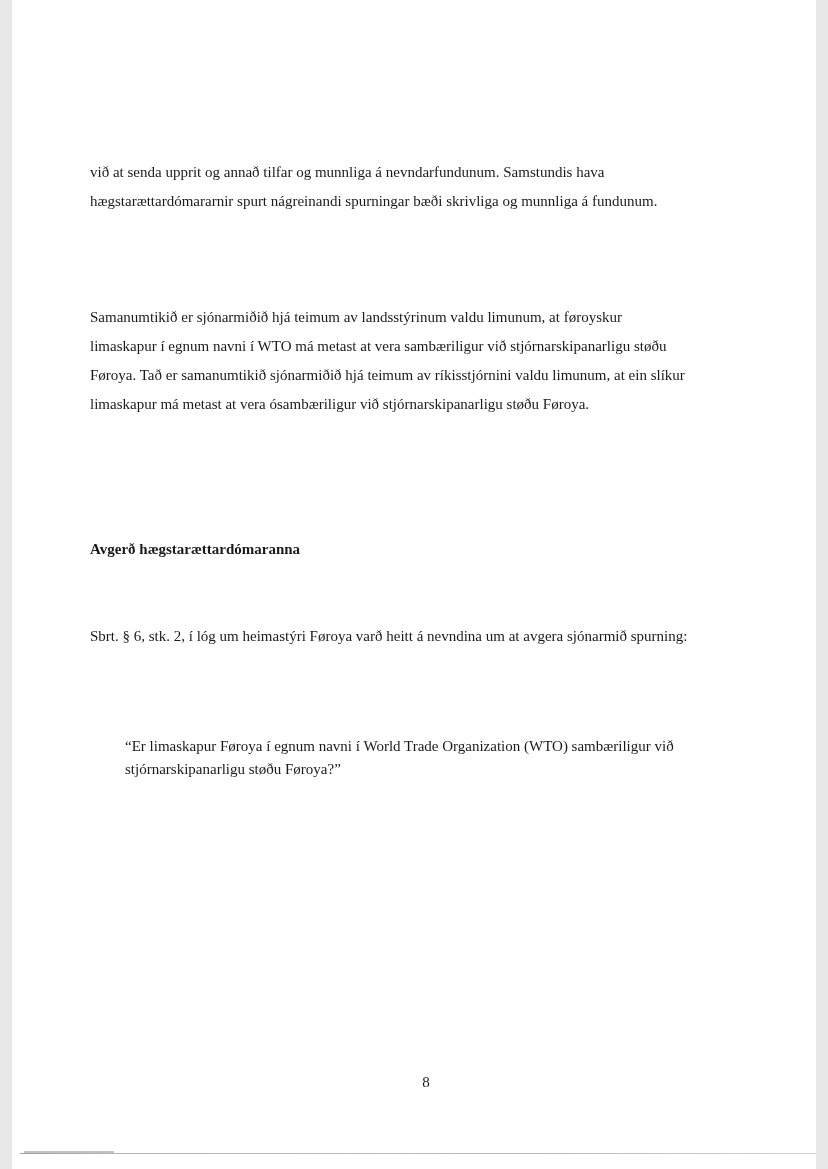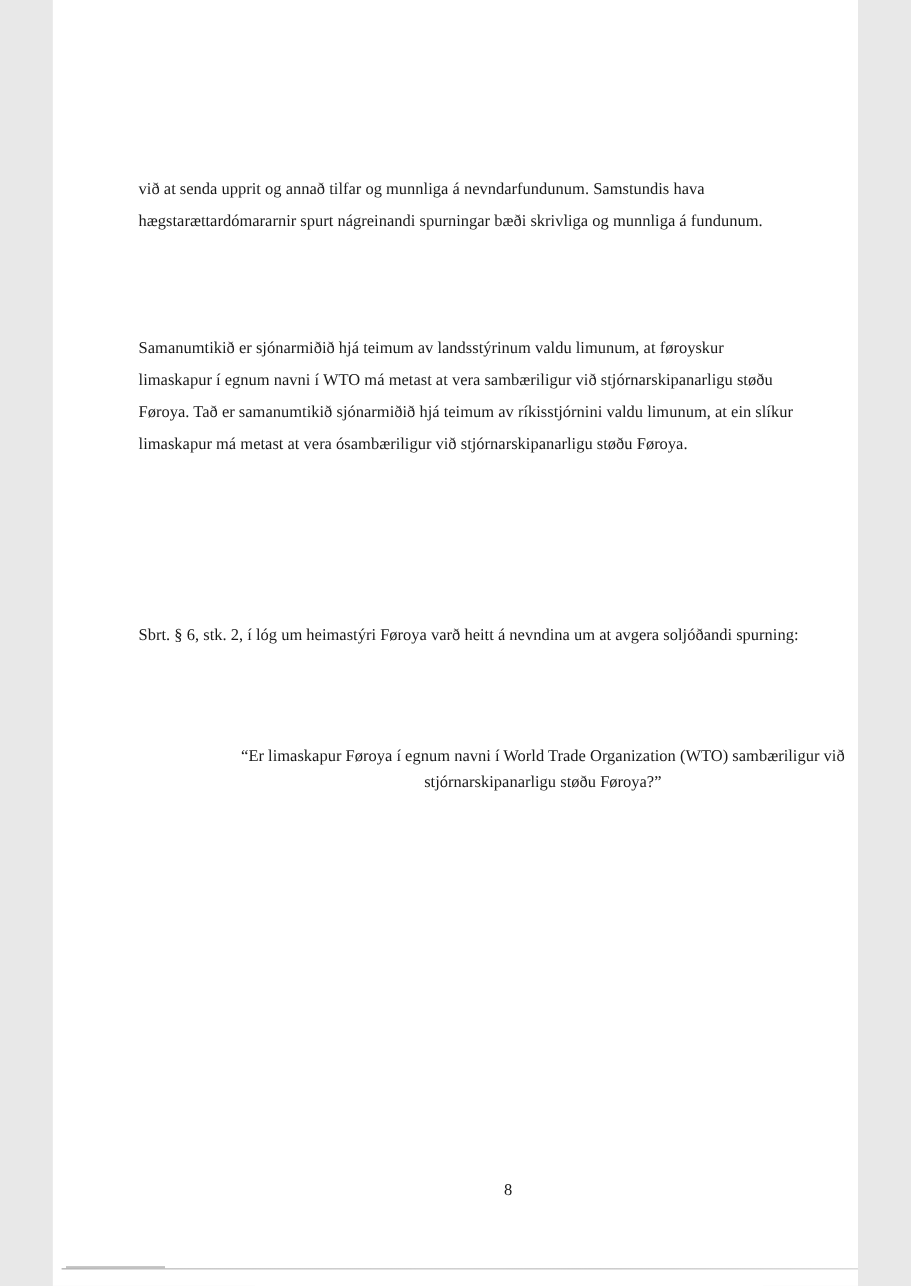--- a/index.html
+++ b/index.html
@@ -3,21 +3,21 @@
 <meta charset="utf-8">
 <title>Document page</title>
 <style>
   html, body {
     margin: 0;
     padding: 0;
     background: #e8e8e8;
   }
   .page {
     position: relative;
-    width: 732px;
+    width: 804px;
     height: 1169px;
     margin: 0 auto;
     background: #ffffff;
     overflow: hidden;
     font-family: "Liberation Serif", "DejaVu Serif", serif;
     color: #1a1a1a;
   }
   .content {
     position: absolute;
     left: 78px;
@@ -30,21 +30,20 @@
   }
   .para { margin: 0 0 29px 0; }
   .section-heading {
     margin: 0;
     font-weight: 700;
   }
   .para-sbrt { margin: 0 0 26px 0; }
   .quote {
     margin: 0 0 23px 35px;
     line-height: 23px;
-    text-align: center;
   }
   .page-number {
     position: absolute;
     top: 1068px;
     left: 0;
     width: 828px;
     text-align: center;
     font-size: 15px;
     line-height: 29px;
   }
@@ -76,22 +75,23 @@
 
     <p class="para">við at senda upprit og annað tilfar og munnliga á nevndarfundunum. Samstundis hava
 hægstarættardómararnir spurt nágreinandi spurningar bæði skrivliga og munnliga á fundunum.</p>
 
     <p class="para">Samanumtikið er sjónarmiðið hjá teimum av landsstýrinum valdu limunum, at føroyskur
 limaskapur í egnum navni í WTO má metast at vera sambæriligur við stjórnarskipanarligu støðu
 Føroya. Tað er samanumtikið sjónarmiðið hjá teimum av ríkisstjórnini valdu limunum, at ein slíkur
 limaskapur má metast at vera ósambæriligur við stjórnarskipanarligu støðu Føroya.</p>
 
 
+    <p class="section-heading">Avgerð hægstarættardómaranna</p>
 
-    <p class="para-sbrt">Sbrt. § 6, stk. 2, í lóg um heimastýri Føroya varð heitt á nevndina um at avgera soljóðandi spurning:</p>
+    <p class="para-sbrt">Sbrt. § 6, stk. 2, í lóg um heimastýri Føroya varð heitt á nevndina um at avgera sjónarmið spurning:</p>
 
     <p class="quote">“Er limaskapur Føroya í egnum navni í World Trade Organization (WTO) sambæriligur við
 stjórnarskipanarligu støðu Føroya?”</p>
 
 
     
 
     
 
     

